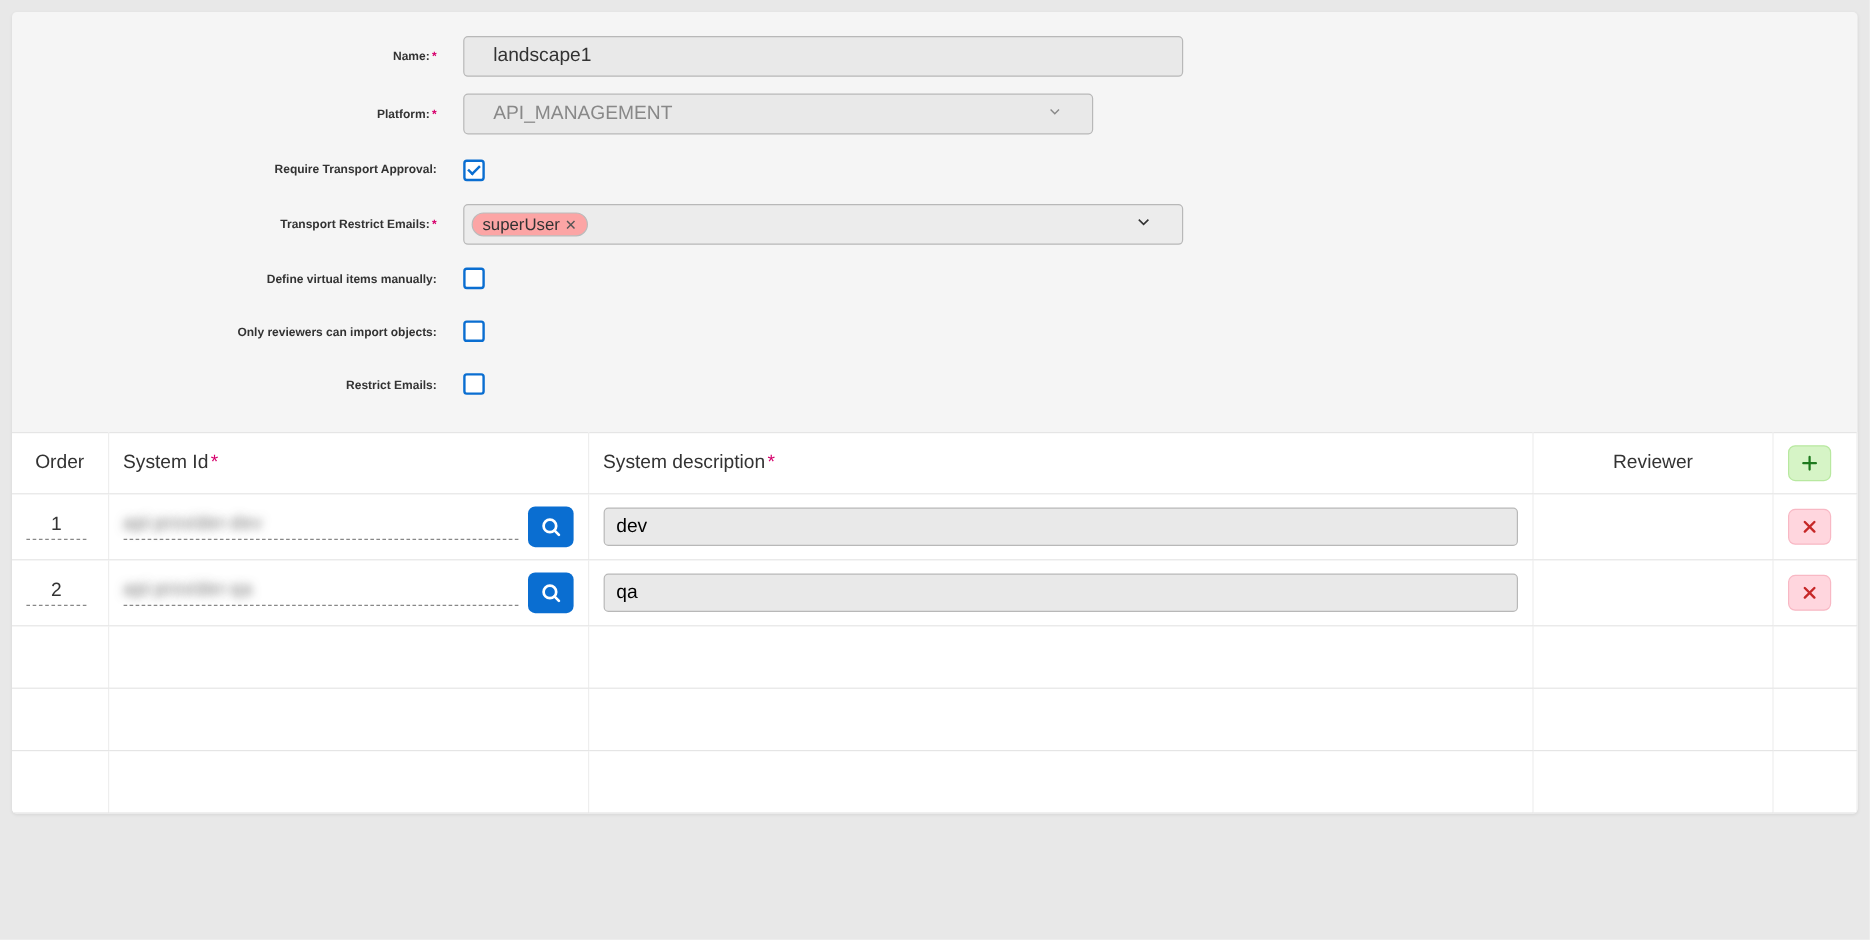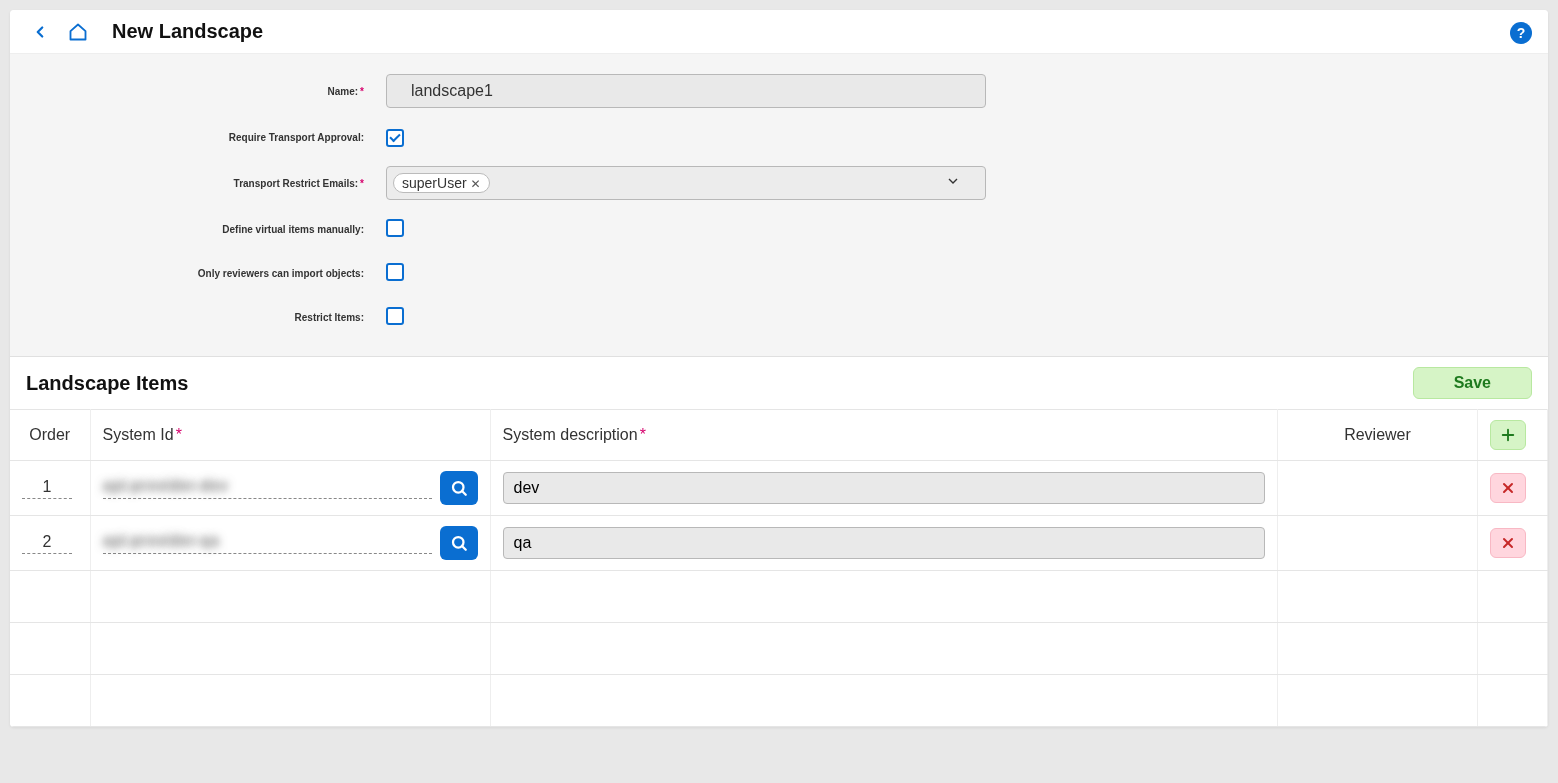--- a/index.html
+++ b/index.html
@@ -110,21 +110,21 @@
   .tag-input {
     display: flex;
     align-items: center;
     justify-content: space-between;
     padding-left: 6px;
     background: #ececec;
   }
   .tag-chip {
     border: 1px solid #bbb;
     border-radius: 10px;
-    background: #ffffff;
+    background: #fca5a5;
     padding: 1px 8px;
     font-size: 14px;
     display: inline-flex;
     align-items: flex-end;
     gap: 4px;
   }
   .tag-chip .x {
     font-size: 12px;
     color: #555;
     cursor: pointer;
@@ -219,21 +219,20 @@
     align-items: center;
     gap: 8px;
   }
   .sysid-text {
     flex: 1;
     border-bottom: 1px dashed #888;
     padding-bottom: 2px;
     color: transparent;
     text-shadow: 0 0 8px rgba(80,80,80,0.8);
     min-height: 22px;
-    font-weight: bold;
   }
   .search-btn {
     width: 38px;
     height: 34px;
     background: #0a6ed1;
     border-radius: 6px;
     display: flex;
     align-items: center;
     justify-content: center;
     cursor: pointer;
@@ -273,46 +272,43 @@
     cursor: pointer;
   }
   .del-btn svg { color: #c62828; }
 </style>
 </head>
 <body>
 
 <div class="page-wrapper">
   <div class="main-container">
 
-    <div class="header-bar">
-      <div class="header-left">
-        <div class="back-icon">
-          <svg width="18" height="18" viewBox="0 0 24 24" fill="none" stroke="currentColor" stroke-width="3" stroke-linecap="round" stroke-linejoin="round">
-              <polyline points="15 18 9 12 15 6"></polyline>
-            </svg>
-        </div>
-        <div class="home-icon">
-          <svg width="22" height="22" viewBox="0 0 24 24" fill="none" stroke="currentColor" stroke-width="2.2" stroke-linecap="round" stroke-linejoin="round">
-              <path d="M3 11 L12 3 L21 11 V21 H3 Z"></path>
-            </svg>
-        </div>
-        <div class="header-title">New Landscape</div>
-      </div>
-      <div class="help-icon">?</div>
-    </div>
 
     <div class="form-area">
 
       <div class="form-row">
         <div class="form-label"><span>Name:</span><span class="req">*</span></div>
         <div class="form-control">
           <input type="text" class="text-input" value="landscape1" style="">
         </div>
       </div>
 
+      <div class="form-row">
+        <div class="form-label"><span>Platform:</span><span class="req">*</span></div>
+        <div class="form-control">
+          <div class="select-like">
+            <span>API_MANAGEMENT</span>
+            <span class="chev">
+              <svg width="14" height="14" viewBox="0 0 24 24" fill="none" stroke="currentColor" stroke-width="2">
+                  <polyline points="6 9 12 15 18 9"></polyline>
+                </svg>
+            </span>
+          </div>
+        </div>
+      </div>
 
       <div class="form-row">
         <div class="form-label">Require Transport Approval:</div>
         <div class="form-control">
           <span class="checkbox checked"></span>
         </div>
       </div>
 
       <div class="form-row">
         <div class="form-label"><span>Transport Restrict Emails:</span><span class="req">*</span></div>
@@ -340,32 +336,28 @@
 
       <div class="form-row">
         <div class="form-label">Only reviewers can import objects:</div>
         <div class="form-control">
           <span class="checkbox"></span>
         </div>
       </div>
 
 
       <div class="form-row">
-        <div class="form-label">Restrict Items:</div>
+        <div class="form-label">Restrict Emails:</div>
         <div class="form-control">
           <span class="checkbox"></span>
         </div>
       </div>
 
     </div>
 
-    <div class="section-header">
-      <div class="section-title">Landscape Items</div>
-      <button class="save-button">Save</button>
-    </div>
 
     <table class="table">
       <thead>
         <tr>
           <th class="col-order">Order</th>
           <th class="col-sysid"><span>System Id</span><span class="req">*</span></th>
           <th class="col-desc"><span>System description</span><span class="req">*</span></th>
           <th class="col-virtual">Reviewer</th>
           <th class="col-actions">
             <span class="add-btn">

